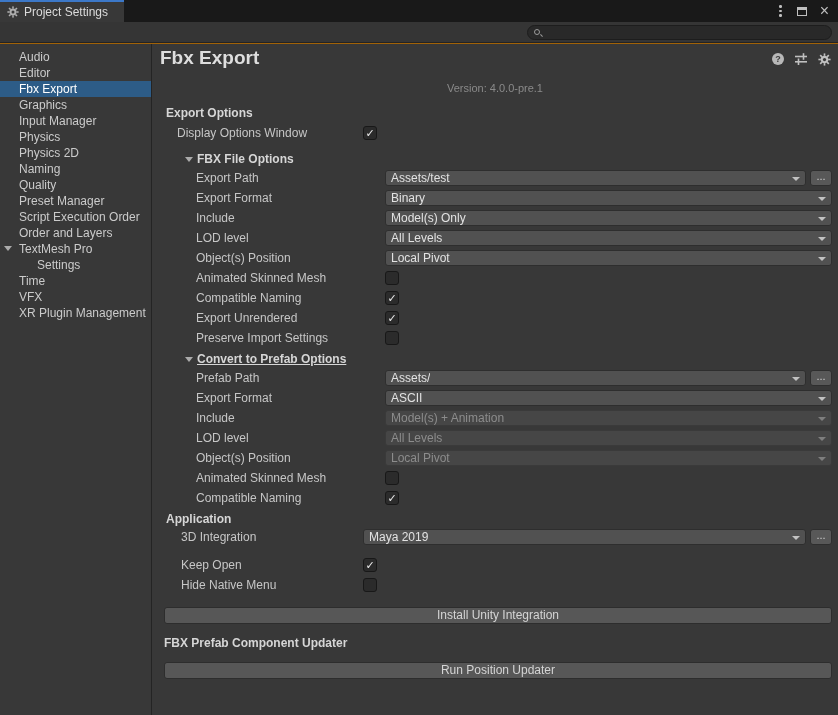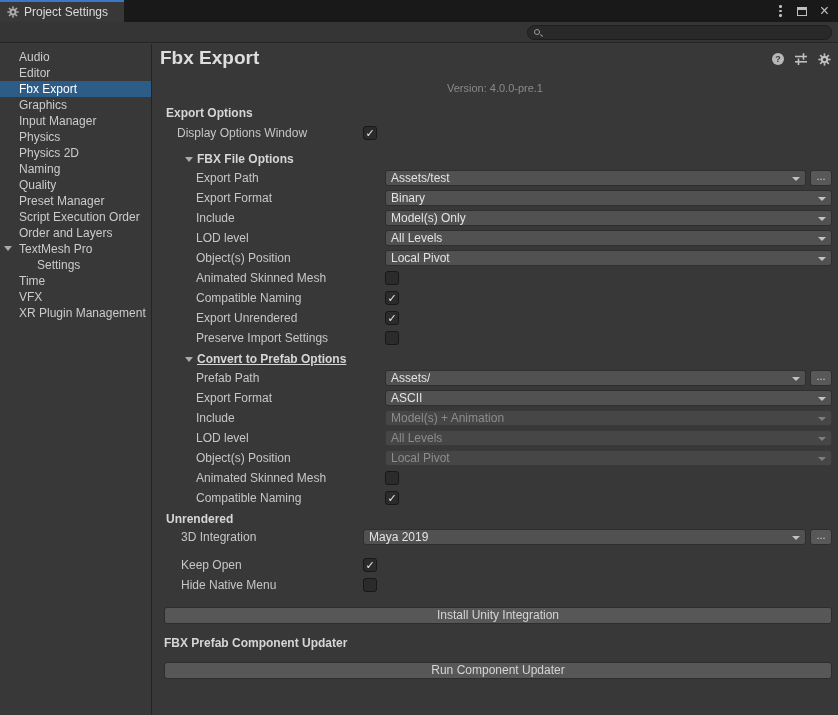--- a/index.html
+++ b/index.html
@@ -1,19 +1,19 @@
 <!DOCTYPE html>
 <html><head>
 <meta charset="utf-8">
 <style>
   html,body{margin:0;padding:0;background:#191919;}
   *{box-sizing:border-box;}
   .window{
     width:838px;height:715px;position:relative;overflow:hidden;
-    background:#14532d;
+    background:#a16207;
     font-family:"Liberation Sans","DejaVu Sans",sans-serif;
     font-size:12px;color:#C6C6C6;
     -webkit-font-smoothing:antialiased;
   }
   
   .tabstrip{position:absolute;top:0;left:0;right:0;height:22px;background:#191919;}
   .tab{
     position:absolute;top:0;left:0;width:124px;height:22px;background:#383838;
     display:flex;align-items:center;gap:5px;padding:2px 8px 0 7px;cursor:default;
   }
@@ -235,31 +235,31 @@
               <span class="dd-arrow"></span>
             </div></div>
           <div class="form-row"><span class="row-label" style="padding-left: 44px;">Object(s) Position</span><div class="dropdown disabled" style="left: 233px; right: 6px;">
               <span class="dd-text">Local Pivot</span>
               <span class="dd-arrow"></span>
             </div></div>
           <div class="form-row"><span class="row-label" style="padding-left: 44px;">Animated Skinned Mesh</span><span class="checkbox" style="left: 233px;"></span></div>
           <div class="form-row"><span class="row-label" style="padding-left: 44px;">Compatible Naming</span><span class="checkbox checked" style="left: 233px;">✓</span></div>
         </div>
 
-      <div class="section-header sh-integration">Unrendered</div>
+      <div class="section-header sh-integration">Application</div>
       <div class="rows">
           <div class="form-row"><span class="row-label" style="padding-left: 29px;">3D Integration</span><div class="dropdown" style="left: 211px; right: 32px;">
               <span class="dd-text">Maya 2019</span>
               <span class="dd-arrow"></span>
             </div><div class="ellipsis-btn">...</div></div>
           <div class="row-gap"></div>
           <div class="form-row"><span class="row-label" style="padding-left: 29px;">Keep Open</span><span class="checkbox checked" style="left: 211px;">✓</span></div>
           <div class="form-row"><span class="row-label" style="padding-left: 29px;">Hide Native Menu</span><span class="checkbox" style="left: 211px;"></span></div>
         </div>
 
       <div class="wide-button btn-install">Install Unity Integration</div>
 
       <div class="section-header sh-updater">FBX Prefab Component Updater</div>
 
-      <div class="wide-button btn-run">Run Component Updater</div>
+      <div class="wide-button btn-run">Run Position Updater</div>
     </div>
   </div>
 </div>
 
 </body></html>

